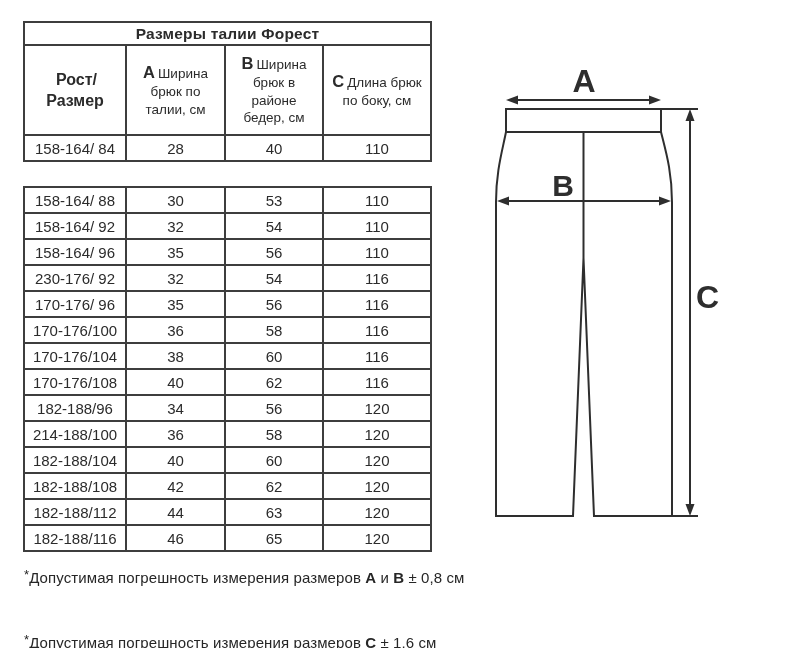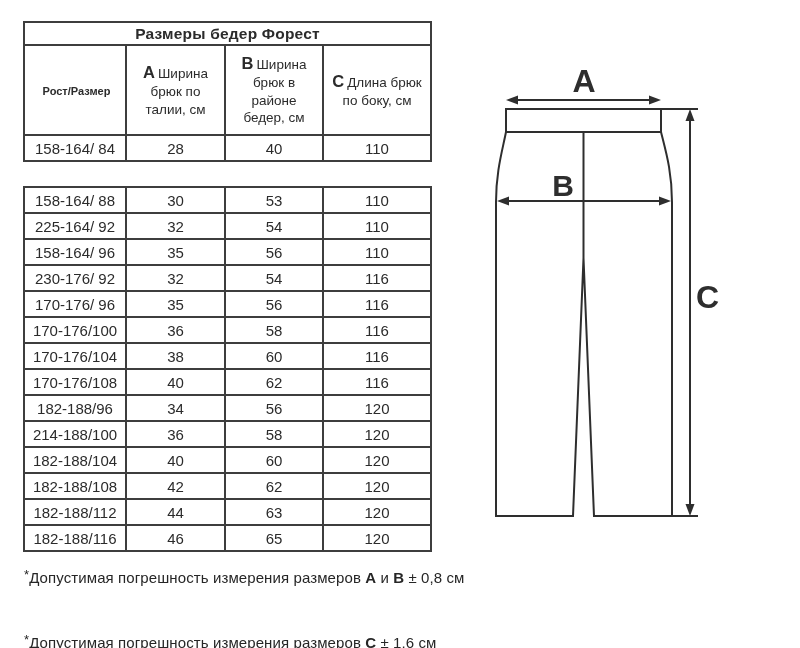--- a/index.html
+++ b/index.html
@@ -14,21 +14,21 @@
   }
   .size-table td,.size-table th{
     border:2px solid #3d3d3d;text-align:center;vertical-align:middle;
     padding:0 3px;color:#2b2b2b;background:#ffffff;
   }
   .title-cell{
     height:21px;font-weight:bold;font-size:15.5px;letter-spacing:.2px;
   }
   .head-row th{height:88px;font-weight:normal;font-size:13.5px;line-height:1.3;}
   .head-row th .hletter{font-weight:bold;font-size:16.5px;margin-right:3px;}
-  .head-row th.first{font-weight:bold;font-size:11px;}
+  .head-row th.first{font-weight:bold;font-size:16px;}
   .size-table tbody td{height:24px;font-size:15px;}
   .gap-row td{border:none !important;height:6px;padding:0;background:#ffffff;}
   
   .diagram{position:absolute;left:460px;top:40px;width:320px;height:500px;}
   .diagram text{
     font-family:"Liberation Sans", sans-serif;font-weight:600;fill:#2e2e2e;
   }
   
   .footnote{position:absolute;left:24px;font-size:15px;color:#262626;letter-spacing:.1px;}
   .footnote .star{vertical-align:4px;font-size:13px;}
@@ -41,21 +41,21 @@
 
 <table class="size-table">
   <colgroup>
     <col style="width:102px">
       <col style="width:99px">
       <col style="width:98px">
       <col style="width:108px">
   </colgroup>
   <thead>
     <tr>
-      <td colspan="4" class="title-cell">Размеры бедер Форест</td>
+      <td colspan="4" class="title-cell">Размеры талии Форест</td>
     </tr>
     <tr class="head-row">
       <th class="first">
         <span class="hletter"></span><span>Рост/Размер</span>
       </th>
       <th>
         <span class="hletter">A</span><span>Ширина брюк по талии, см</span>
       </th>
       <th>
         <span class="hletter">B</span><span>Ширина брюк в районе бедер, см</span>
@@ -75,21 +75,21 @@
       <tr class="gap-row">
         <td colspan="4"></td>
       </tr>
       <tr>
         <td>158-164/ 88</td>
         <td>30</td>
         <td>53</td>
         <td>110</td>
       </tr>
       <tr>
-        <td>225-164/ 92</td>
+        <td>158-164/ 92</td>
         <td>32</td>
         <td>54</td>
         <td>110</td>
       </tr>
       <tr>
         <td>158-164/ 96</td>
         <td>35</td>
         <td>56</td>
         <td>110</td>
       </tr>

